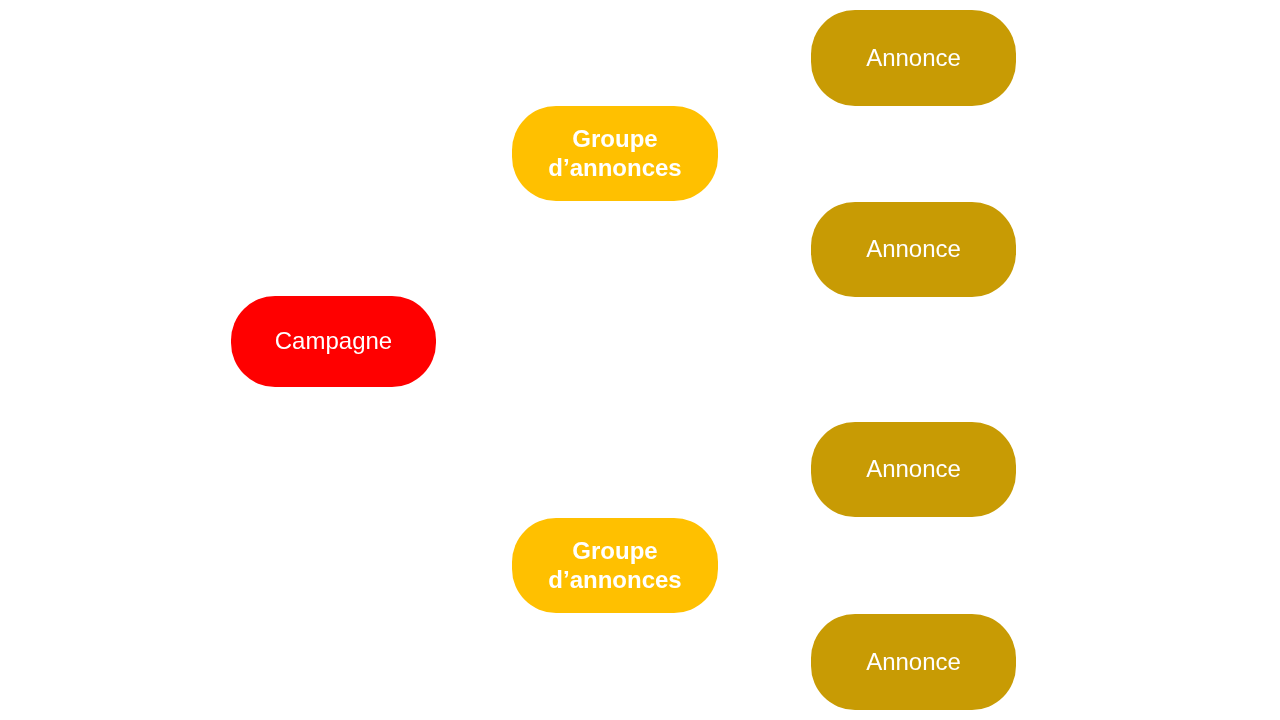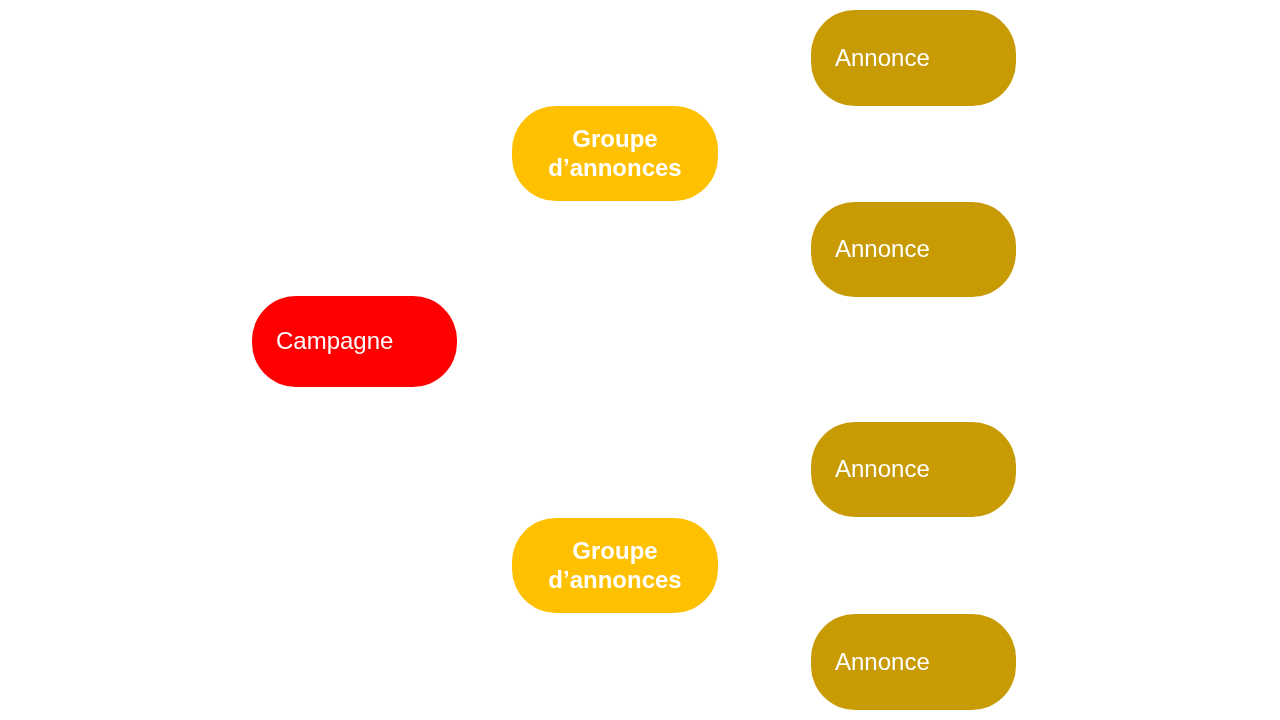--- a/index.html
+++ b/index.html
@@ -14,35 +14,35 @@
     height: 720px;
     background: var(--canvas-bg, #ffffff);
     overflow: hidden;
     font-family: "Liberation Sans", "DejaVu Sans", sans-serif;
   }
   .node {
     position: absolute;
     border-radius: 44px;
     display: flex;
     align-items: center;
-    justify-content: flex-start;
+    justify-content: center;
     text-align: center;
     color: var(--text-color, #ffffff);
     font-size: 24px;
     line-height: 1.2;
     padding: 0 24px;
     box-sizing: border-box;
     user-select: none;
   }
   .node--campaign { background: var(--campaign-color, #ff0000); }
   .node--adgroup  { background: var(--adgroup-color, #ffc000); font-weight: bold; }
   .node--ad       { background: var(--ad-color, #c89b04); }
 
   
-  .pos-campagne  { left: 252px; top: 296px; width: 205px; height: 91px; }
+  .pos-campagne  { left: 231px; top: 296px; width: 205px; height: 91px; }
   .pos-groupe-1  { left: 512px; top: 106px; width: 206px; height: 95px; }
   .pos-groupe-2  { left: 512px; top: 518px; width: 206px; height: 95px; }
   .pos-annonce-1 { left: 811px; top:  10px; width: 205px; height: 96px; }
   .pos-annonce-2 { left: 811px; top: 202px; width: 205px; height: 95px; }
   .pos-annonce-3 { left: 811px; top: 422px; width: 205px; height: 95px; }
   .pos-annonce-4 { left: 811px; top: 614px; width: 205px; height: 96px; }
 </style>
 </head>
 <body>
 

